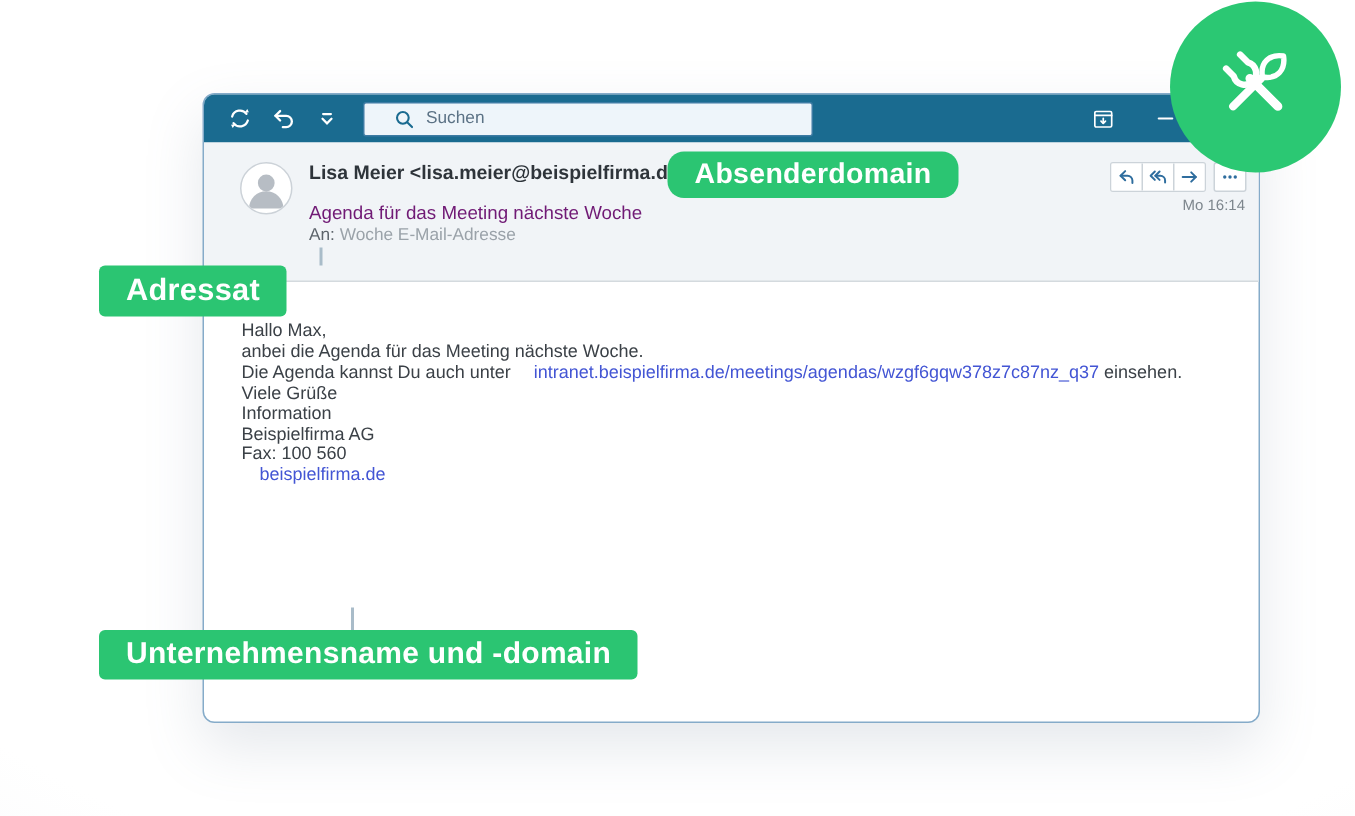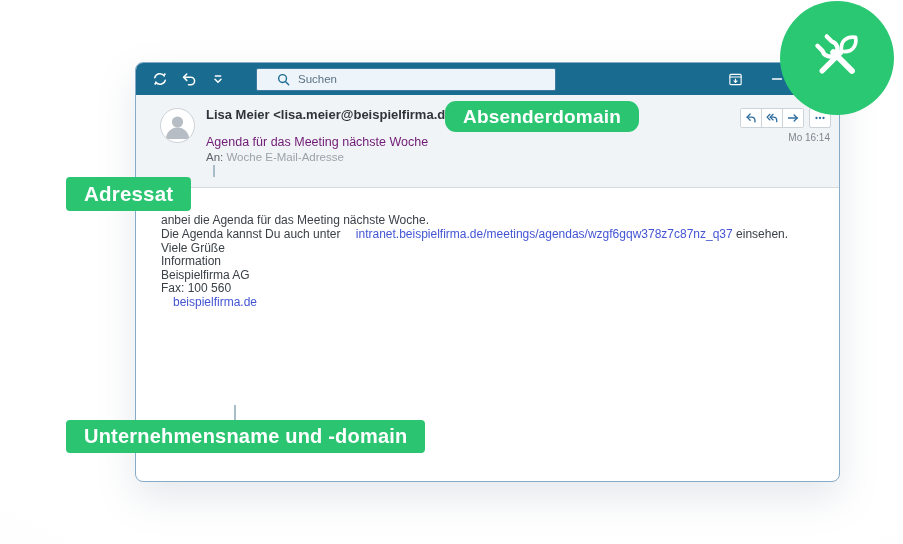--- a/index.html
+++ b/index.html
@@ -15,21 +15,21 @@
     box-shadow:0 16px 38px rgba(110,130,150,.18);
   }
   .toolbar{
     position:absolute;left:0;top:0;right:0;height:32px;
     background:#1a6b90;border-radius:7px 7px 0 0;
     display:flex;align-items:center;padding:0 10px 0 14px;box-sizing:border-box;
   }
   .tb-icon{width:20px;height:20px;display:flex;align-items:center;justify-content:center;margin-right:9px;cursor:pointer;}
   .tb-icon svg{display:block;}
   .search-box{
-    position:relative;margin-left:19px;width:298px;height:21px;
+    position:relative;margin-left:5px;width:298px;height:21px;
     background:#eef5fa;border:1px solid #3d7ba3;border-radius:2px;
     display:flex;align-items:center;
   }
   .search-box .mag{margin:0 6px 0 20px;display:flex;}
   .search-box input{
     border:none;outline:none;background:transparent;flex:1;
     font-family:"Liberation Sans",sans-serif;font-size:11.5px;color:#42586a;
   }
   .search-box input::placeholder{color:#5b7285;opacity:1;}
   .tb-right{margin-left:auto;display:flex;align-items:center;}
@@ -186,20 +186,21 @@
             <circle cx="4" cy="8" r="1.3"></circle>
               <circle cx="8" cy="8" r="1.3"></circle>
               <circle cx="12" cy="8" r="1.3"></circle>
           </svg>
         </span>
       </div>
       <div class="timestamp">Mo 16:14</div>
     </div>
 
     <div class="mail-body">
+      <p class="p-greet">Hallo Max,</p>
       <p class="p-para">
         <span>anbei die Agenda für das Meeting nächste Woche.</span><br>
         <span>Die Agenda kannst Du auch unter </span><a class="mail-link">intranet.beispielfirma.de/meetings/agendas/wzgf6gqw378z7c87nz_q37</a><span> einsehen.</span>
       </p>
       <p class="p-close">Viele Grüße</p>
       <div class="sig">
         <div>Information</div>
         <div>Beispielfirma AG</div>
         <div>Fax: 100 560</div>
         <div><a class="mail-link">beispielfirma.de</a></div>

